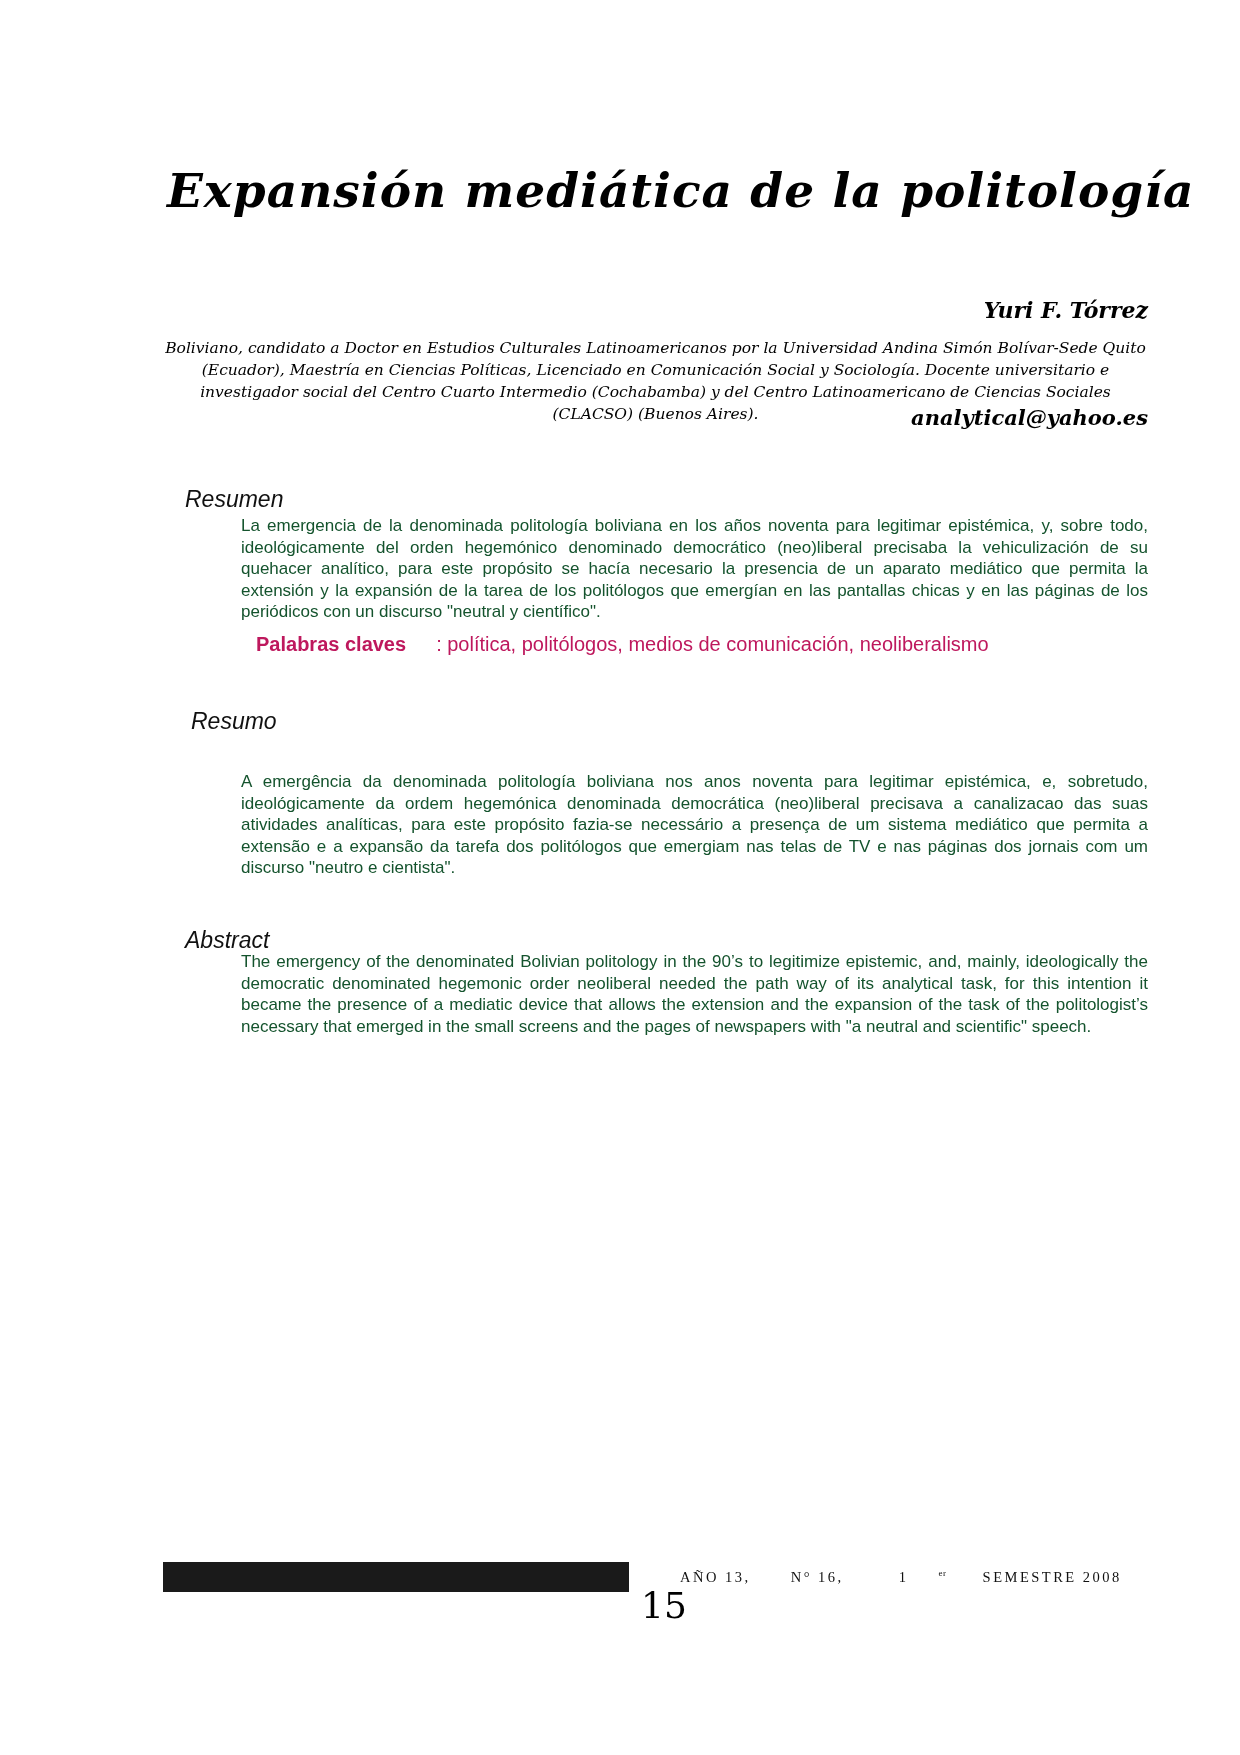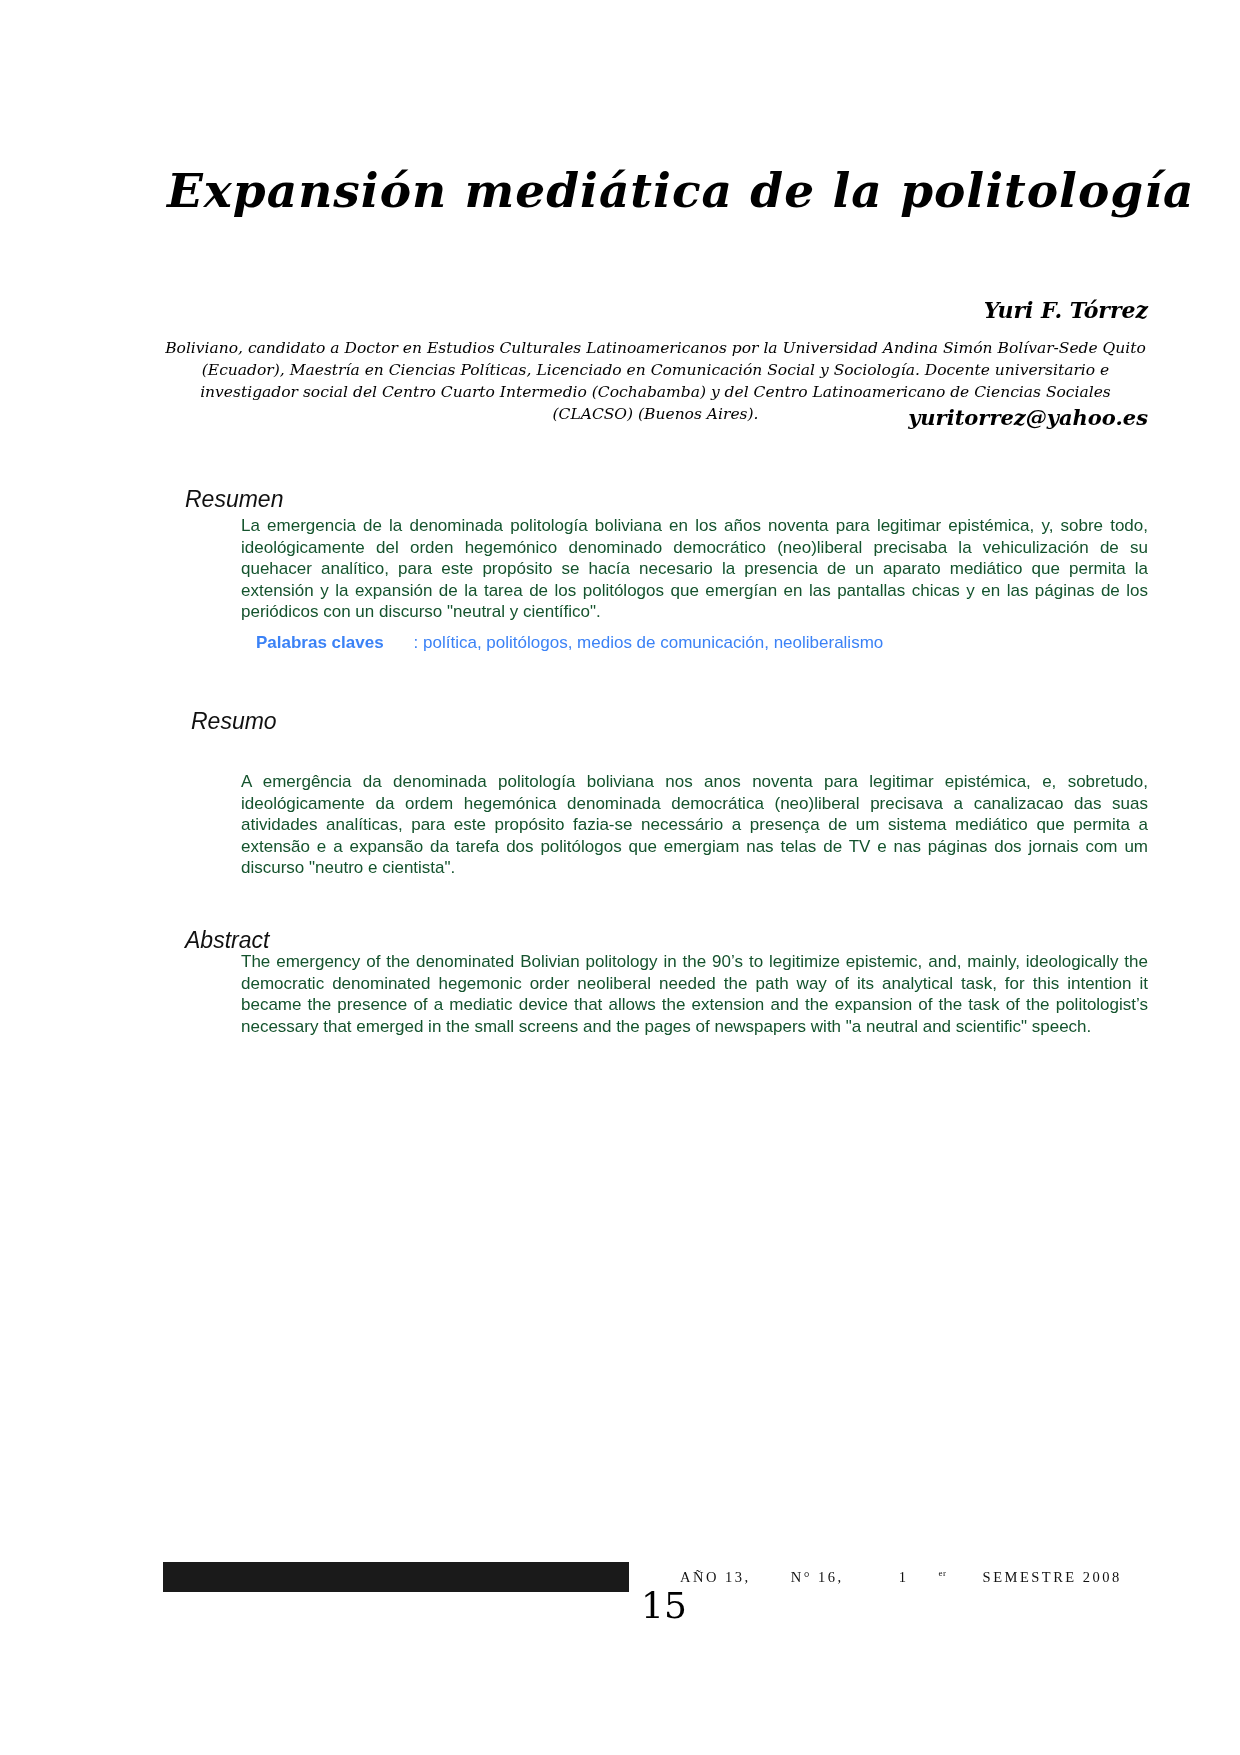--- a/index.html
+++ b/index.html
@@ -82,22 +82,22 @@
     width: 937px;
     font-size: 17px;
     line-height: 21.6px;
     text-align: justify;
     color: #14532d;
   }
   .keywords-line {
     position: absolute;
     left: 196px;
     width: 937px;
-    font-size: 17px;
-    color: #3b82f6;
+    font-size: 20px;
+    color: #be185d;
   }
   .keywords-line .kw-label { font-weight: bold; }
 
   #resumen-heading  { top: 441px; }
   #resumen-body     { top: 470px; }
   #resumen-keywords { top: 588px; }
 
   #resumo-heading   { top: 663px; left: 146px; }
   #resumo-body      { top: 686px; margin-top: 40px; }
   #resumo-keywords  { top: 804px; }
@@ -150,21 +150,21 @@
 <body>
 
 <div class="page">
 
   <h1 class="title-block"><span>Expansión mediática de la politología</span><sup>1</sup></h1>
 
   <div class="author-line">Yuri F. Tórrez</div>
 
   <div class="affiliation">Boliviano, candidato a Doctor en Estudios Culturales Latinoamericanos por la Universidad Andina Simón Bolívar-Sede Quito (Ecuador), Maestría en Ciencias Políticas, Licenciado en Comunicación Social y Sociología. Docente universitario e investigador social del Centro Cuarto Intermedio (Cochabamba) y del Centro Latinoamericano de Ciencias Sociales (CLACSO) (Buenos Aires).</div>
 
-  <div class="email-line">yuritorrez@yahoo.es</div>
+  <div class="email-line">analytical@yahoo.es</div>
 
   <div id="resumen-heading" class="section-heading">Resumen</div>
   <div id="resumen-body" class="section-body">La emergencia de la denominada politología boliviana en los años noventa para legitimar epistémica, y, sobre todo, ideológicamente del orden hegemónico denominado democrático (neo)liberal precisaba la vehiculización de su quehacer analítico, para este propósito se hacía necesario la presencia de un aparato mediático que permita la extensión y la expansión de la tarea de los politólogos que emergían en las pantallas chicas y en las páginas de los periódicos con un discurso "neutral y científico".</div>
   <div id="resumen-keywords" class="keywords-line"><span class="kw-label">Palabras claves</span><span>: política, politólogos, medios de comunicación, neoliberalismo</span></div>
 
   <div id="resumo-heading" class="section-heading">Resumo</div>
   <div id="resumo-body" class="section-body">A emergência da denominada politología boliviana nos anos noventa para legitimar epistémica, e, sobretudo, ideológicamente da ordem hegemónica denominada democrática (neo)liberal precisava a canalizacao das suas atividades analíticas, para este propósito fazia-se necessário a presença de um sistema mediático que permita a extensão e a expansão da tarefa dos politólogos que emergiam nas telas de TV e nas páginas dos jornais com um discurso "neutro e cientista".</div>
 
   <div id="abstract-heading" class="section-heading">Abstract</div>
   <div id="abstract-body" class="section-body">The emergency of the denominated Bolivian politology in the 90’s to legitimize epistemic, and, mainly, ideologically the democratic denominated hegemonic order neoliberal needed the path way of its analytical task, for this intention it became the presence of a mediatic device that allows the extension and the expansion of the task of the politologist’s necessary that emerged in the small screens and the pages of newspapers with "a neutral and scientific" speech.</div>

